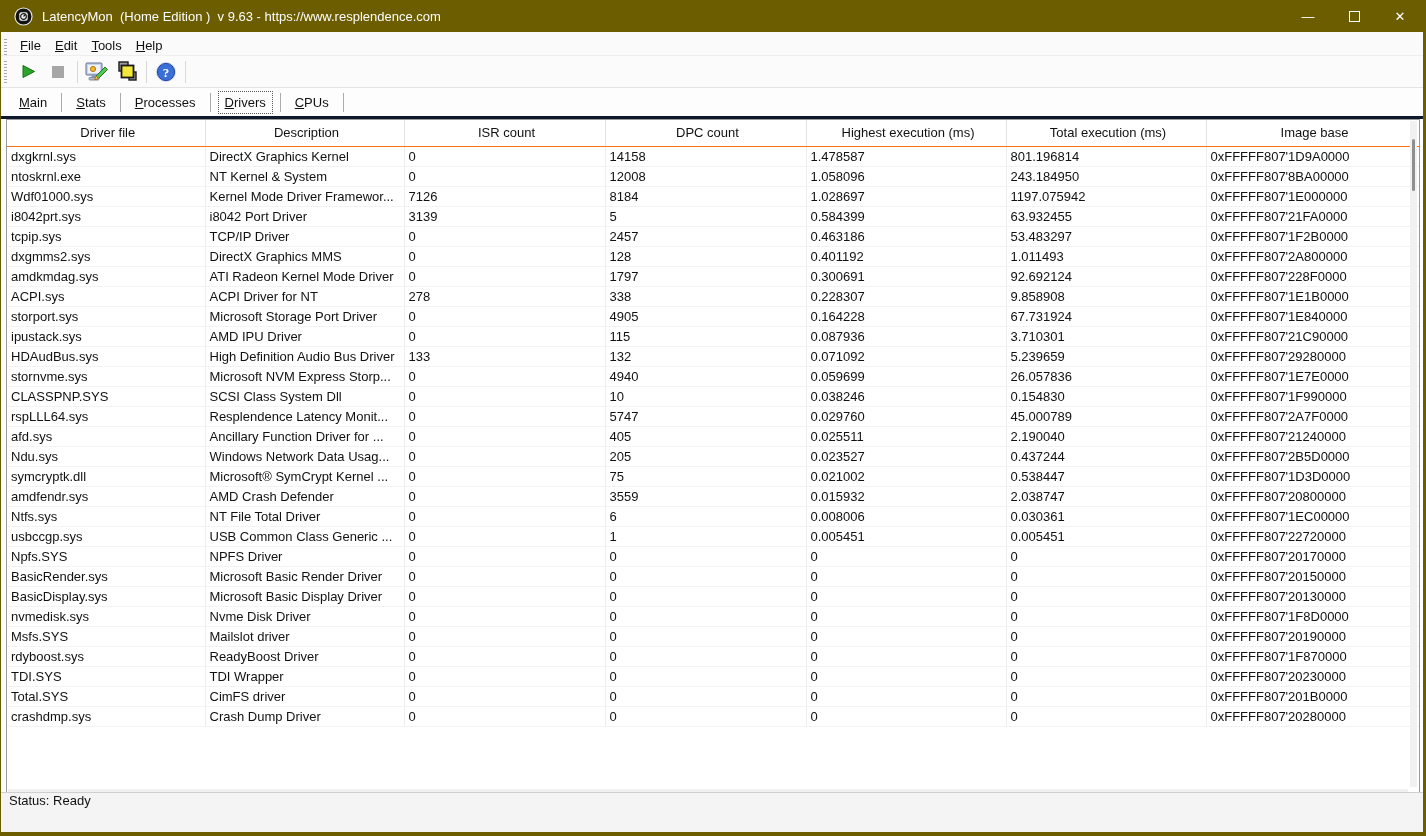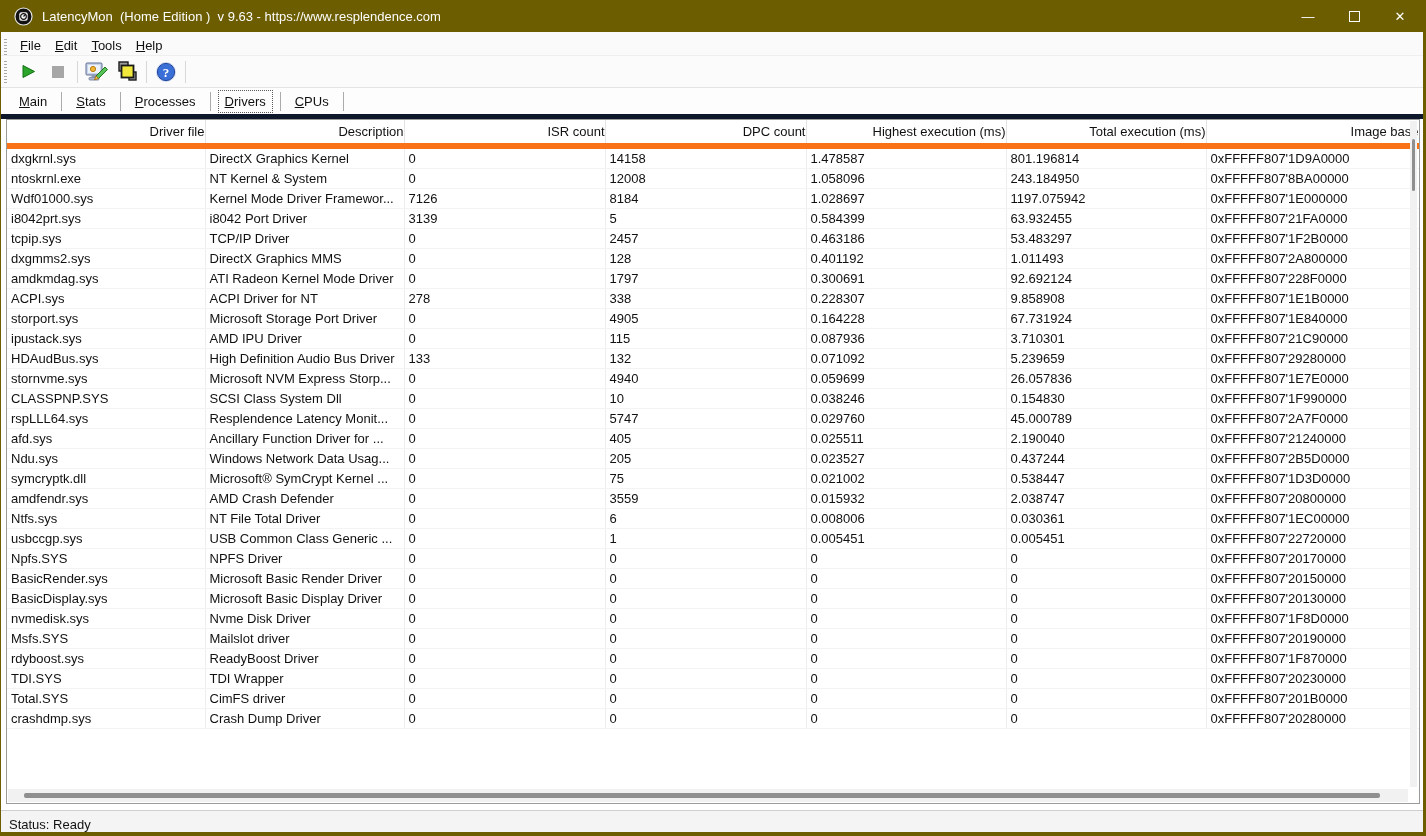--- a/index.html
+++ b/index.html
@@ -19,41 +19,41 @@
   .gripper{width:3px;height:16px;margin:0 6px 0 3px;
            background:repeating-linear-gradient(to bottom,#a8a8a8 0 1px,transparent 1px 3px);}
   .menu-item{padding:2px 7px;font-size:13px;color:#111;}
   .menu-item u{text-decoration:underline;}
   
   .toolbar{height:32px;background:#fbfbfb;display:flex;align-items:center;border-bottom:1px solid #e3e3e3;box-sizing:border-box;}
   .toolbar .gripper{height:22px;}
   .tool-btn{width:30px;height:26px;display:flex;align-items:center;justify-content:center;}
   .tool-sep{width:1px;height:22px;background:#d8d8d8;margin:0 4px;}
   
-  .tabbar{height:31px;background:#fdfdfd;display:flex;align-items:center;border-bottom:5px solid #0f172a;box-sizing:border-box;padding-left:4px;}
+  .tabbar{height:31px;background:#fdfdfd;display:flex;align-items:center;border-bottom:3px solid #0f172a;box-sizing:border-box;padding-left:4px;}
   .tab{padding:3px 6px;margin:0 8px;font-size:13px;color:#111;}
   .tab u{text-decoration:underline;}
   .tab.selected{outline:1px dotted #5a5a5a;}
   .tab-sep{width:1px;height:19px;background:#ababab;}
   
   .table-container{position:relative;margin-left:5px;width:1414px;height:685px;
                    box-sizing:border-box;border:1px solid #9a9a9a;background:#fff;overflow:hidden;}
   table{border-collapse:collapse;table-layout:fixed;width:1412px;}
   th,td{white-space:nowrap;overflow:hidden;box-sizing:border-box;}
-  th{height:26px;font-weight:400;text-align:right;font-size:13px;color:#111;
-     padding:0 0 0 4px;border-right:1px solid #e3e3e3;border-bottom:6px solid #f97316;}
+  th{height:26px;font-weight:400;text-align:center;font-size:13px;color:#111;
+     padding:0 0 0 4px;border-right:1px solid #e3e3e3;border-bottom:1px solid #f97316;}
   td{height:20px;line-height:19px;font-size:13px;color:#111;padding:0 0 0 4px;
      border-right:1px solid #ededed;border-bottom:1px solid #f3f3f3;}
   .vscroll{position:absolute;top:1px;right:2px;bottom:16px;width:7px;background:#f1f1f1;}
   .vthumb{position:absolute;top:18px;left:2px;width:3px;height:52px;background:#8f8f8f;border-radius:2px;}
   .hscroll{position:absolute;left:1px;right:11px;bottom:1px;height:13px;background:#f1f1f1;}
   .hthumb{position:absolute;left:16px;right:28px;top:4px;height:5px;background:#8f8f8f;border-radius:2px;}
   
-  .statusbar{position:absolute;left:0;right:0;bottom:0;height:22px;background:#f4f4f4;
-             border-top:1px solid #cfcfcf;box-sizing:border-box;display:flex;align-items:flex-end;}
+  .statusbar{position:absolute;left:0;right:0;bottom:0;height:40px;background:#f4f4f4;
+             border-top:1px solid #cfcfcf;box-sizing:border-box;display:flex;align-items:flex-start;}
   .status-text{font-size:13px;color:#111;margin-left:8px;}
 </style>
 </head>
 <body>
 
 <div class="window">
 
   <div class="titlebar">
     <span class="app-icon">
       <svg width="19" height="19" viewBox="0 0 20 20">

